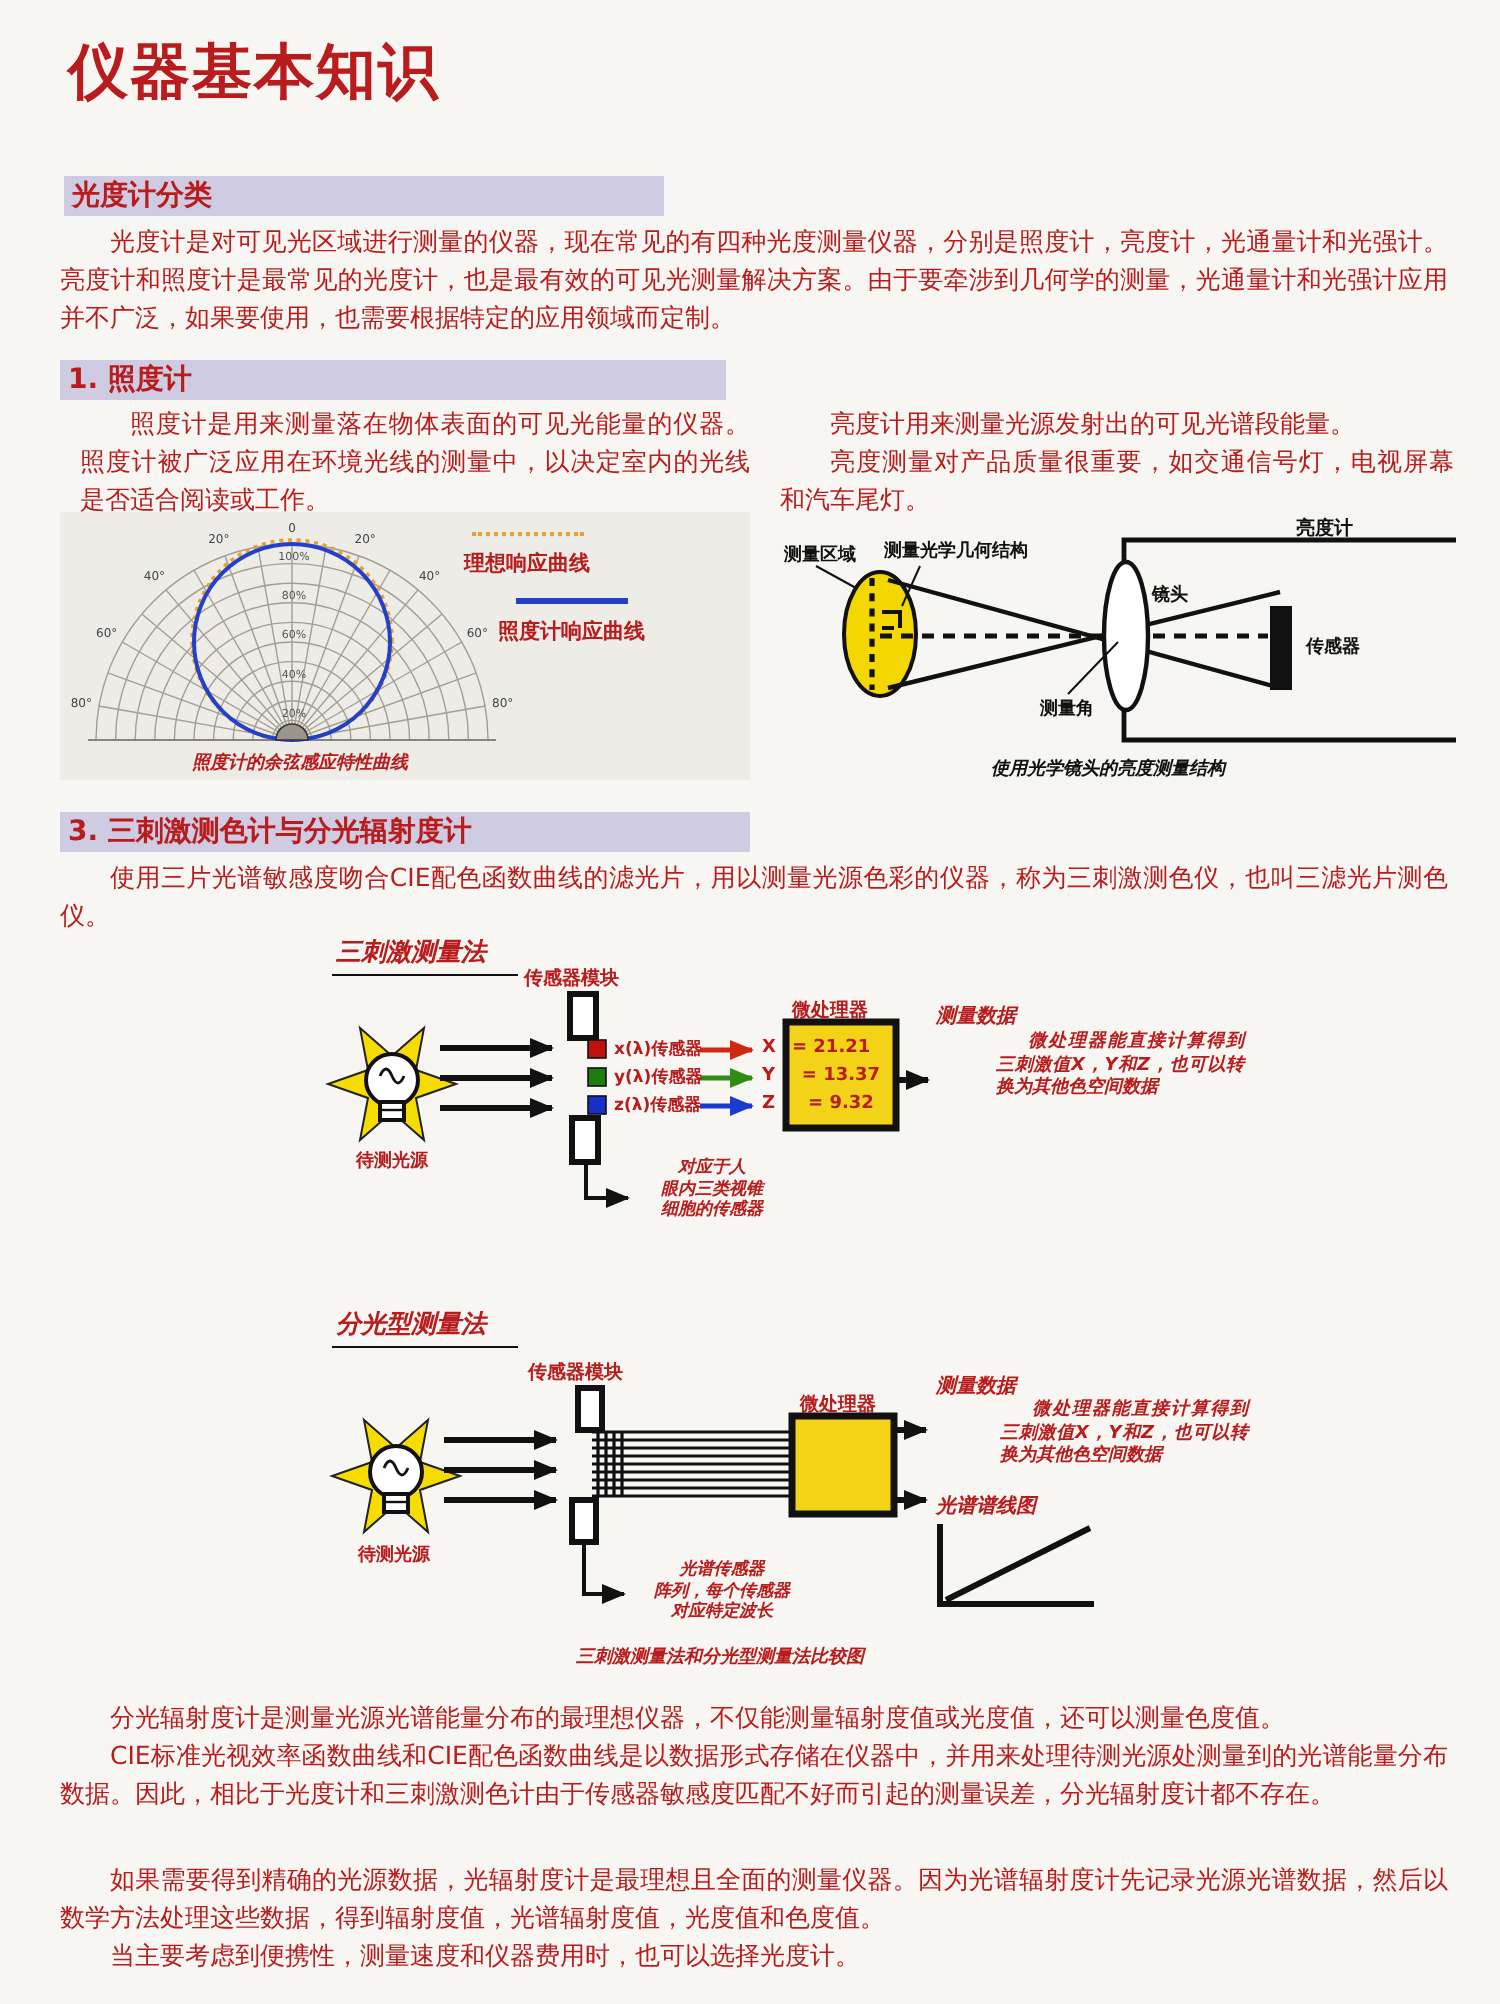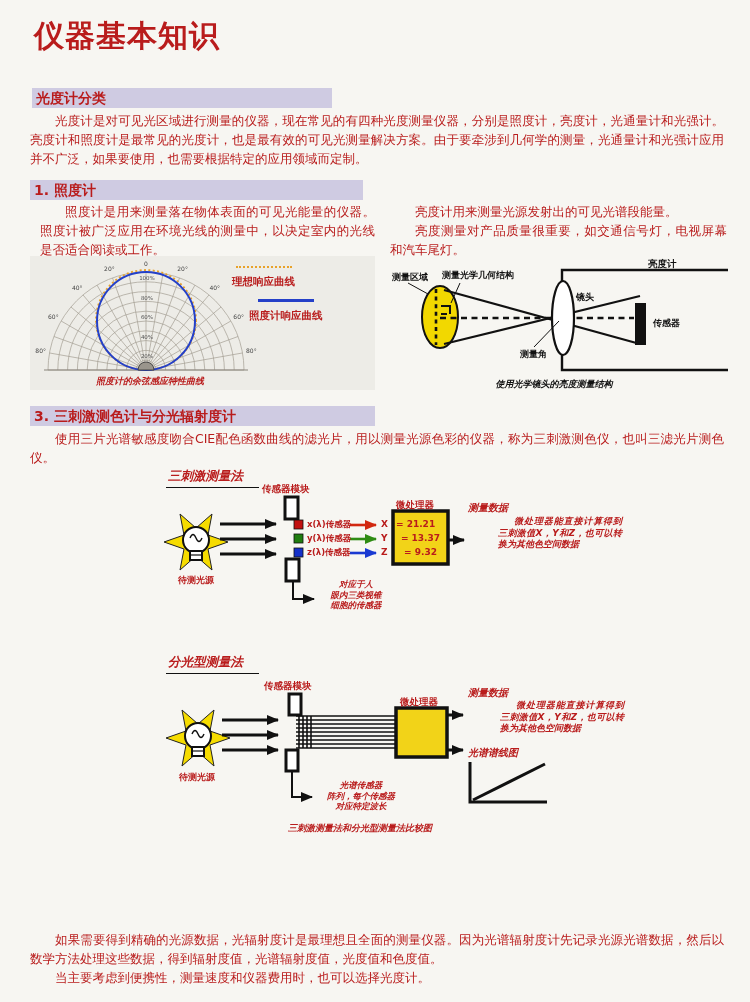--- a/index.html
+++ b/index.html
@@ -239,18 +239,22 @@
     <div class="lbl it" style="left:318px;top:36px;font-size:10px;">测量数据</div>
     <div class="smalltxt" style="position:absolute;left:310px;top:50px;width:124px;">微处理器能直接计算得到三刺激值X，Y和Z，也可以转换为其他色空间数据</div>
     <div class="lbl it" style="left:318px;top:96px;font-size:10px;">光谱谱线图</div>
     <div class="note" style="position:absolute;left:168px;top:130px;width:86px;">光谱传感器
 阵列，每个传感器
 对应特定波长</div>
   </div>
 
   <div class="caption" style="left:30px;top:822px;width:660px;">三刺激测量法和分光型测量法比较图</div>
 
+  <div class="body" style="left:30px;top:849px;width:694px;">
+    <p>分光辐射度计是测量光源光谱能量分布的最理想仪器，不仅能测量辐射度值或光度值，还可以测量色度值。</p>
+    <p>CIE标准光视效率函数曲线和CIE配色函数曲线是以数据形式存储在仪器中，并用来处理待测光源处测量到的光谱能量分布数据。因此，相比于光度计和三刺激测色计由于传感器敏感度匹配不好而引起的测量误差，分光辐射度计都不存在。</p>
+  </div>
   <div class="body" style="left:30px;top:930px;width:694px;">
     <p>如果需要得到精确的光源数据，光辐射度计是最理想且全面的测量仪器。因为光谱辐射度计先记录光源光谱数据，然后以数学方法处理这些数据，得到辐射度值，光谱辐射度值，光度值和色度值。</p>
     <p>当主要考虑到便携性，测量速度和仪器费用时，也可以选择光度计。</p>
   </div>
 
 </div>
 
 </body></html>

